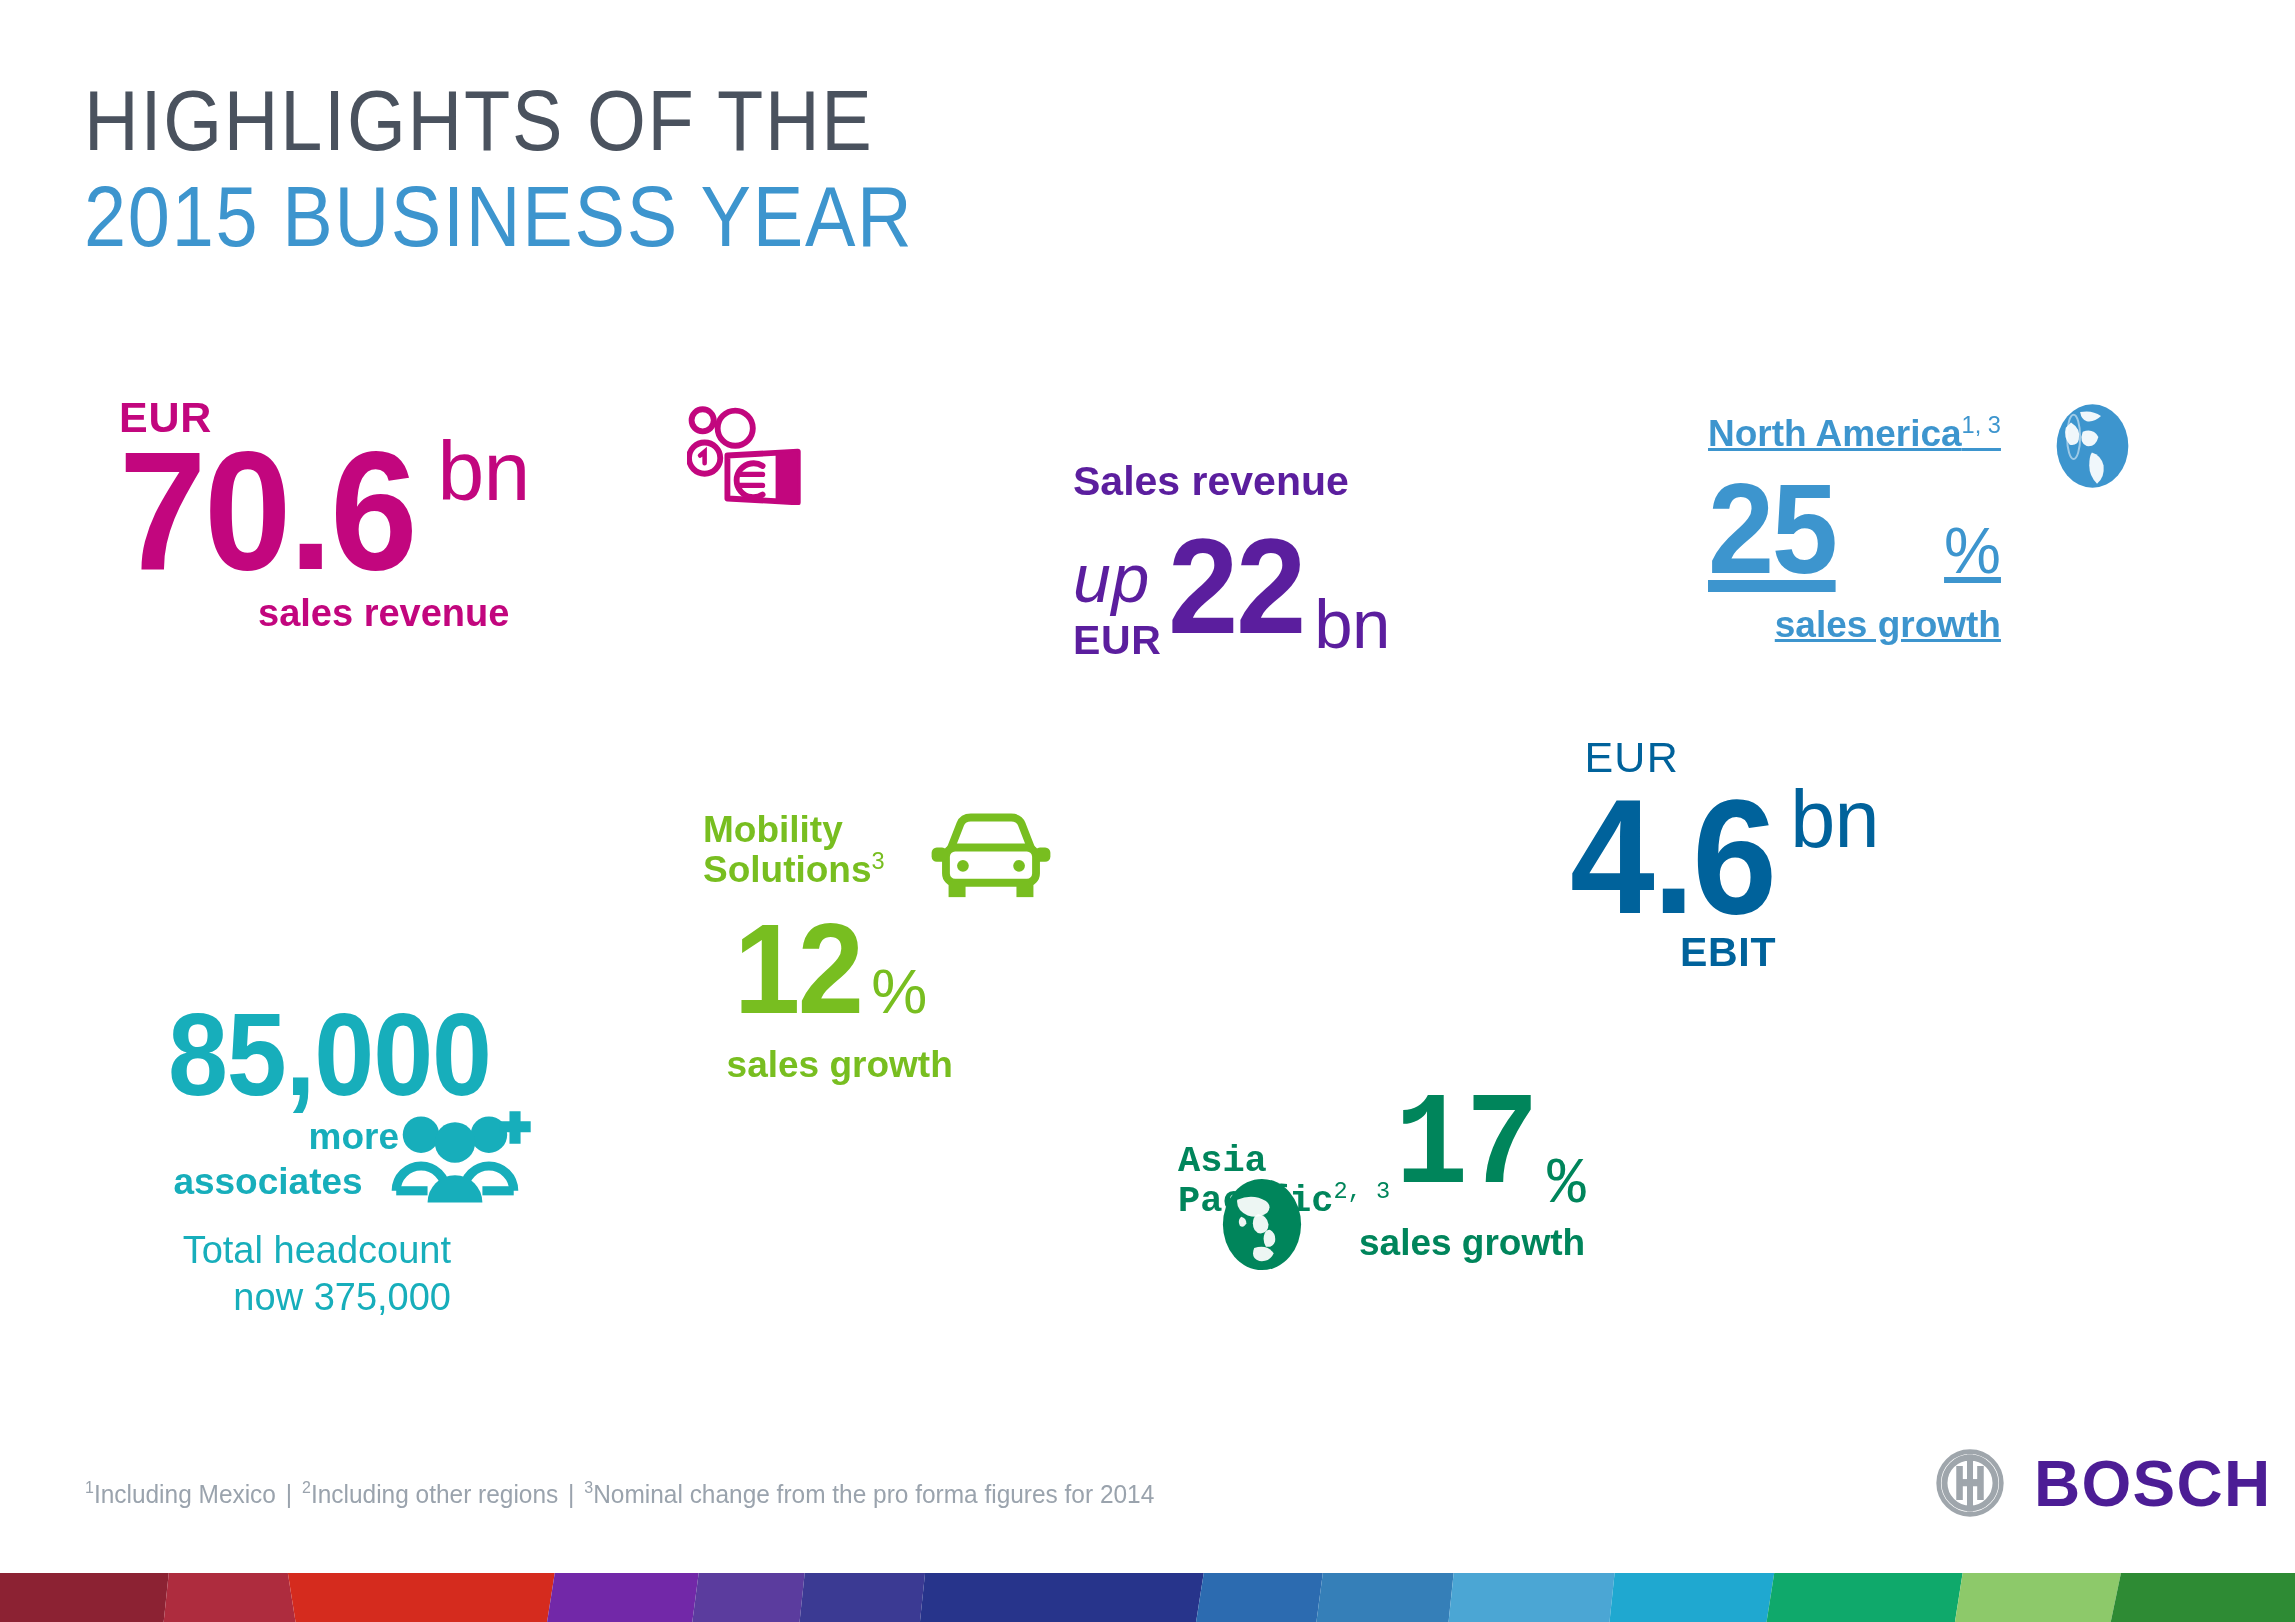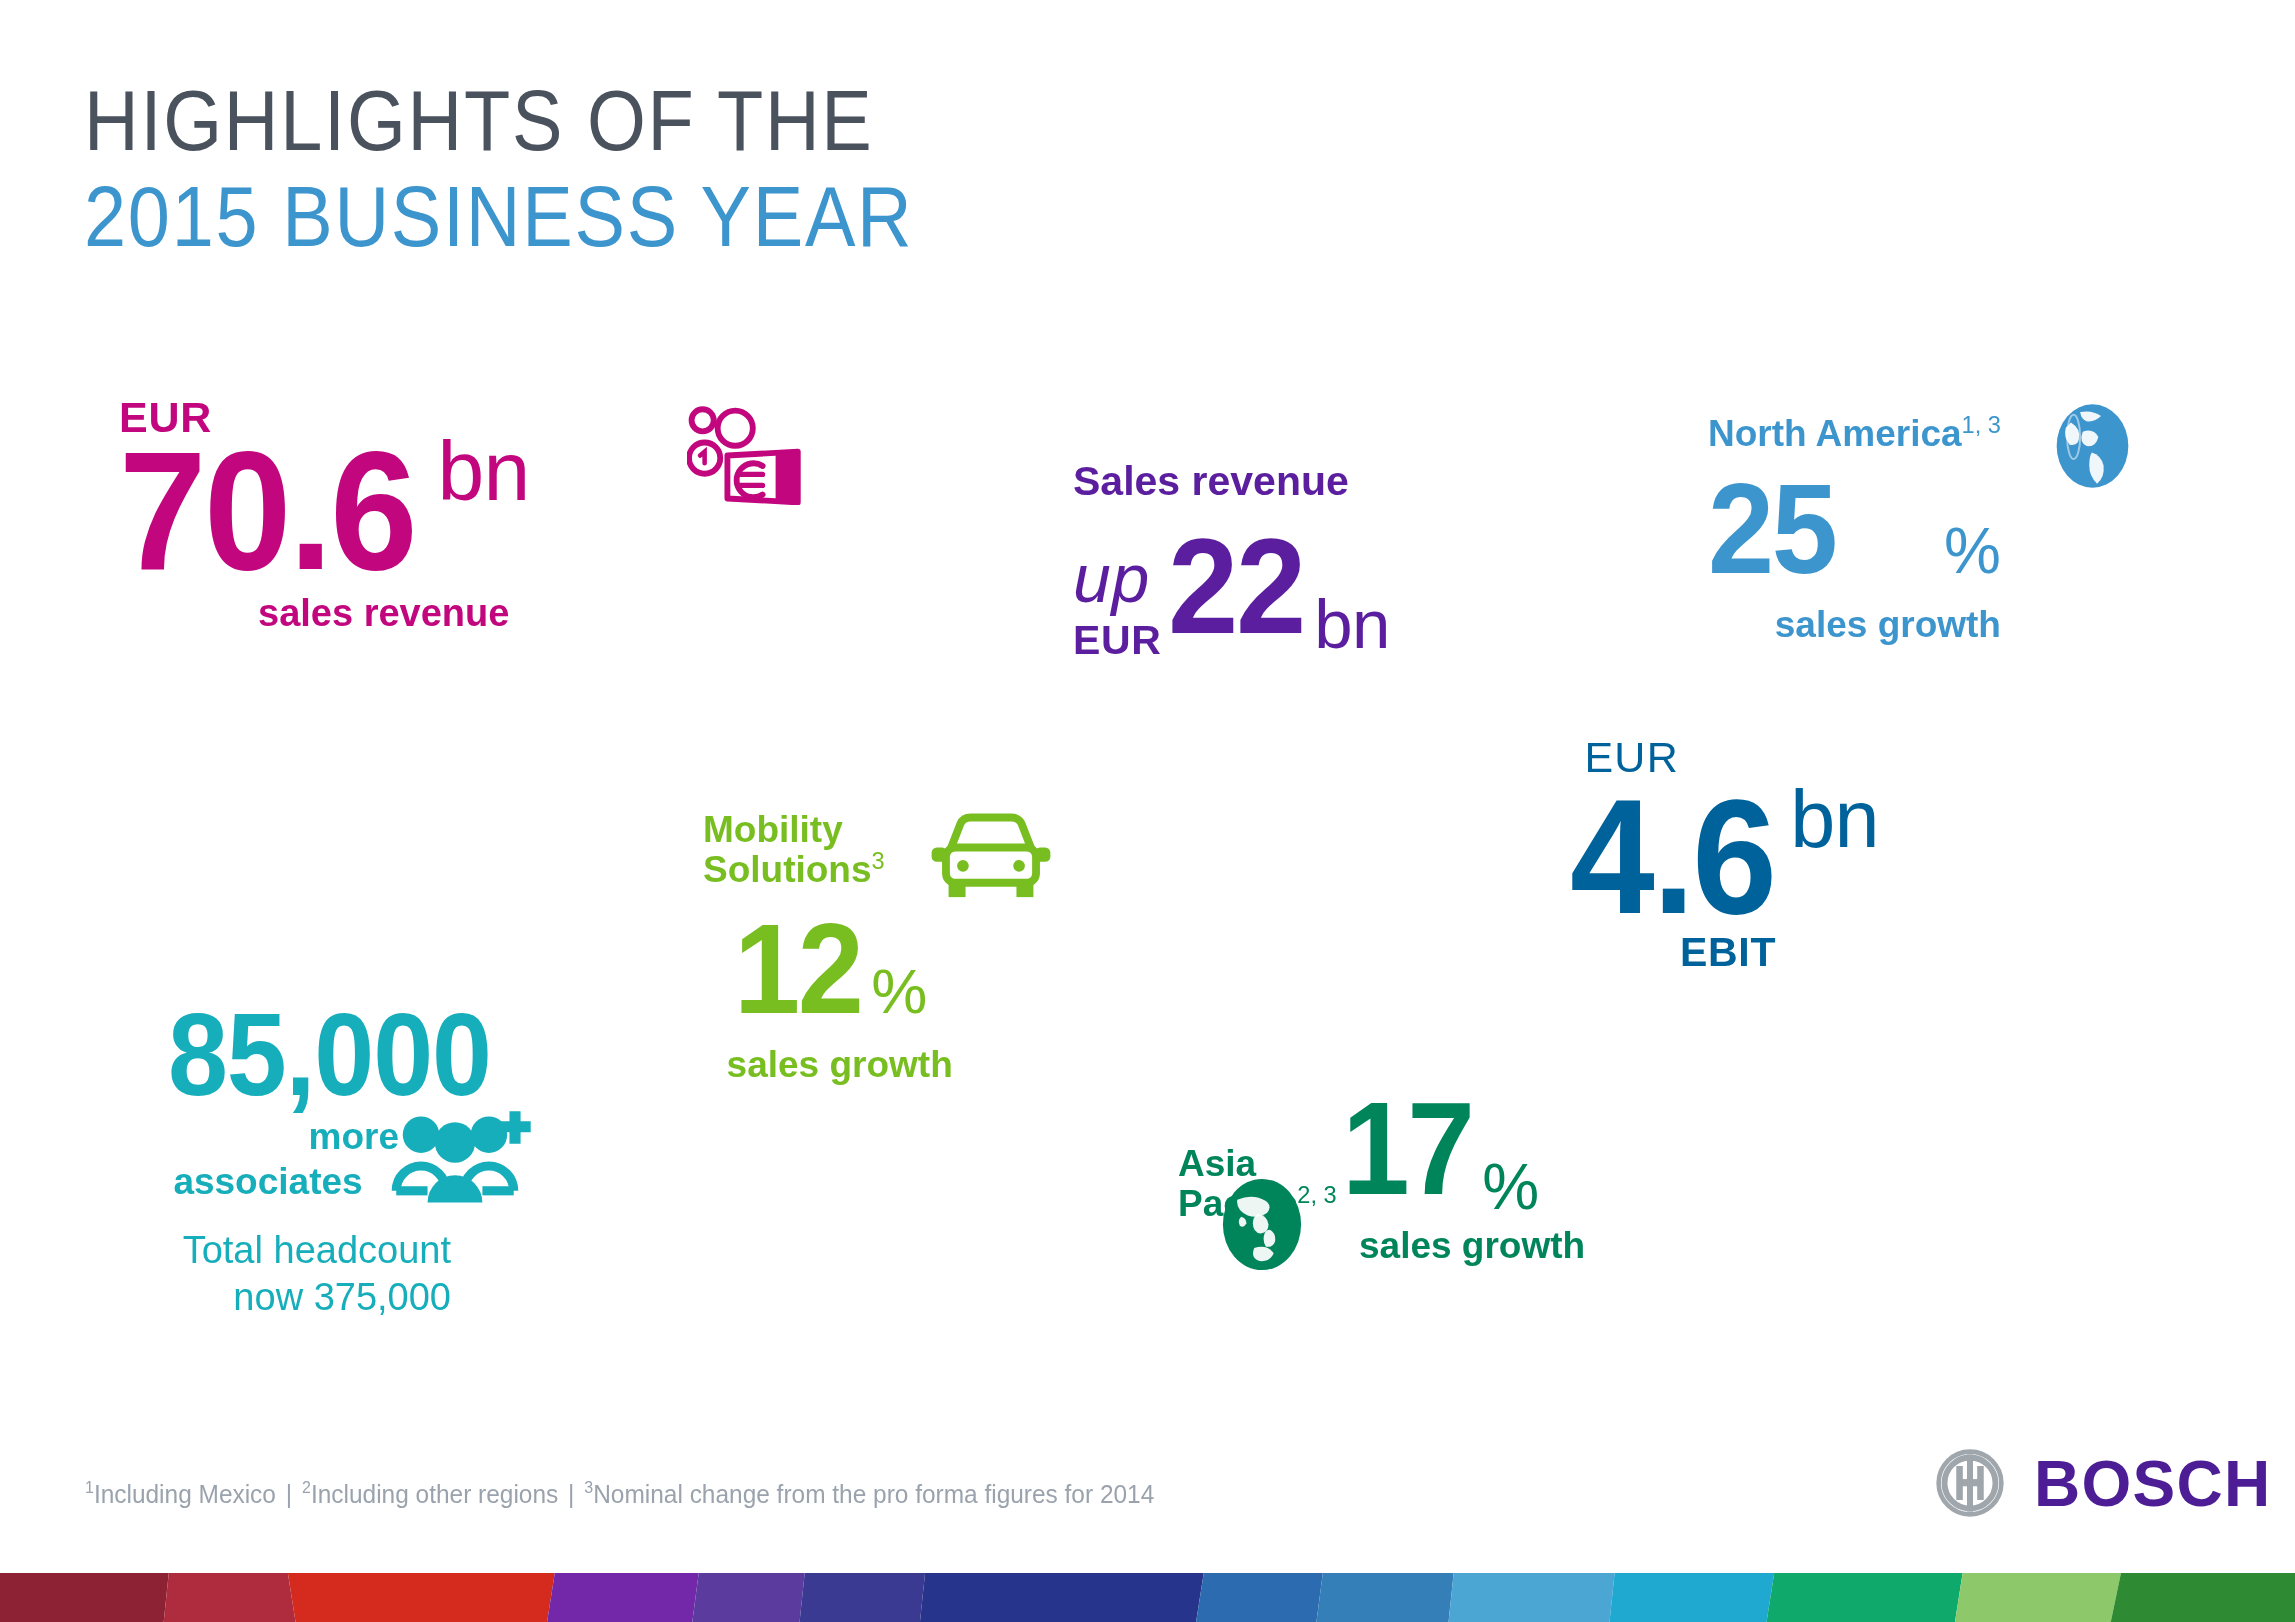--- a/index.html
+++ b/index.html
@@ -51,21 +51,21 @@
   #s-up { left: 1073px; top: 458px; color: #5B1E9E; }
   #s-up .head { font-size: 41px; font-weight: 700; margin-bottom: 2.6px; }
   #s-up .up { font-size: 68px; font-weight: 400; letter-spacing: 0.7px; font-style: italic; }
   #s-up .num { font-size: 136px; margin-left: 6.5px; }
   #s-up .unit-light { font-size: 69px; }
   #s-up .stack { display: flex; flex-direction: column; align-items: flex-start; }
   #s-up .eur { font-size: 41px; font-weight: 700; letter-spacing: 0.7px; }
   #s-up .grid { display: grid; grid-template-columns: auto auto auto; align-items: end; }
 
   
-  #s-na { left: 1708px; top: 412px; color: #3D95CE; }
+  #s-na { left: 1708px; top: 412px; color: #3D95CE; text-decoration: underline; }
   #s-na .head { font-size: 37px; font-weight: 700; }
   #s-na .row { display: flex; align-items: baseline; justify-content: space-between; gap: 43px; }
   #s-na .num { font-size: 128px; }
   #s-na .pct { font-size: 64px; }
   #s-na .cap { font-size: 37px; font-weight: 700; text-align: right; margin-top: 1.3px; }
   .globe-na { position: absolute; left: 346px; top: -9.2px; }
 
   
   #s-ebit { left: 1570px; top: 733px; color: #00629B; }
   #s-ebit .eur { font-size: 43px; font-weight: 400; letter-spacing: 1.3px; margin-left: 14.4px; }
@@ -234,21 +234,21 @@
         <path d="M112 128 a38 38 0 0 1 76 0" fill="none" stroke="#17AEBB" stroke-width="14"></path>
         <path d="M140 128 H188" stroke="#17AEBB" stroke-width="14"></path>
         <circle cx="98" cy="54" r="31" fill="#17AEBB"></circle>
         <path d="M56 146 a42 42 0 0 1 84 0 Z" fill="#17AEBB"></path>
         <path d="M190 6 V56 M166 30 H214" stroke="#17AEBB" stroke-width="17" stroke-linecap="butt"></path>
       </svg>
     </span>
   </div>
 
   <div class="stat" id="s-asia">
-    <div style="display:flex; align-items:flex-end;">
+    <div style="display:flex; align-items:flex-end;font-family:Liberation Mono, monospace;">
       <div class="head">
         <div>Asia</div>
         <div>
           <span>Pacific</span><span class="sup">2, 3</span>
         </div>
       </div>
       <span class="num" style="margin-left:5.2px;">17</span>
       <span class="pct">%</span>
     </div>
     <div class="cap" style="margin-left:181px; margin-top:1.3px;">sales growth</div>

